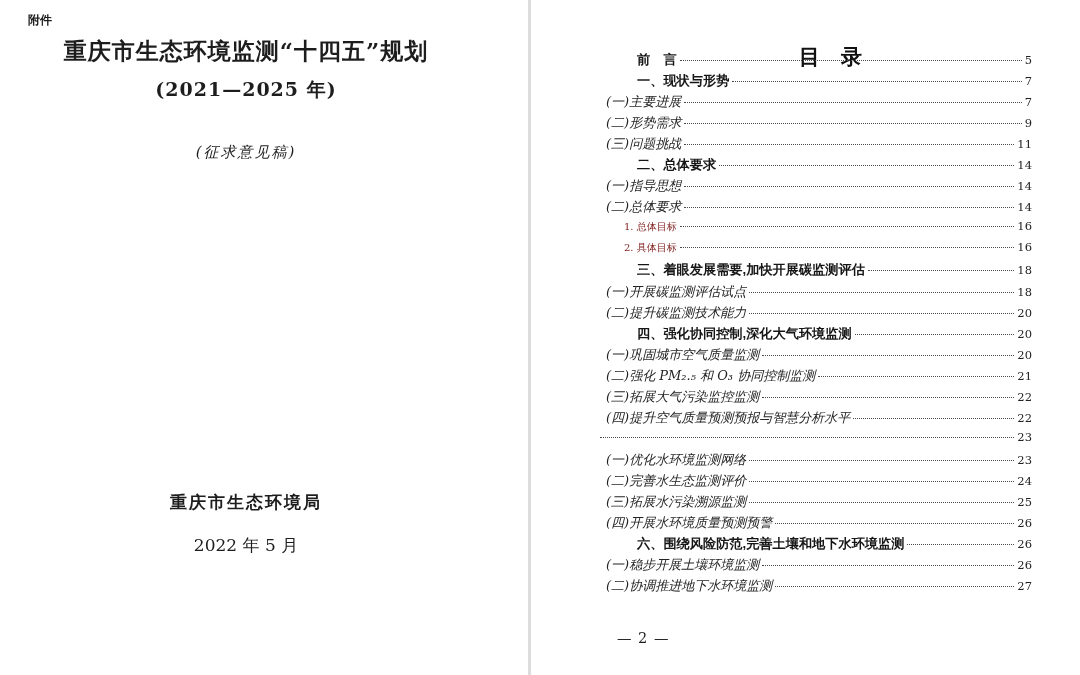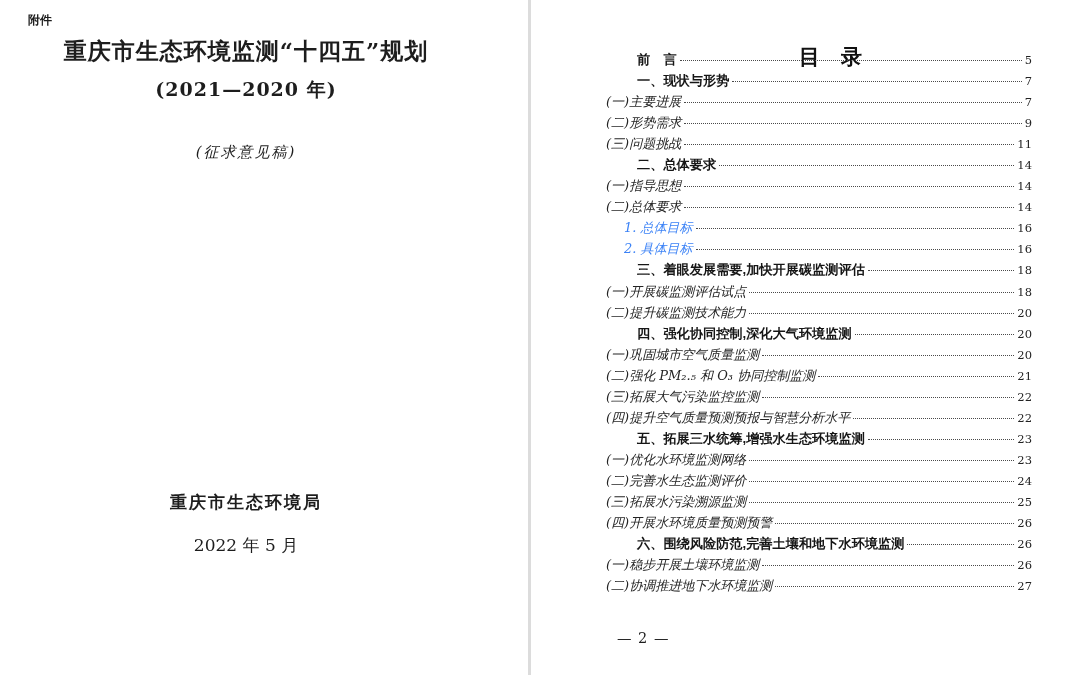--- a/index.html
+++ b/index.html
@@ -28,33 +28,33 @@
   .toc-row{display:flex;align-items:baseline;height:21.05px;white-space:nowrap;}
   .toc-label{flex:0 0 auto;}
   .toc-leader{flex:1 1 8px;min-width:8px;height:0;align-self:baseline;
               border-bottom:1.7px dotted #4a4a4a;margin:0 3px 0 3px;transform:translateY(-3px);
               overflow:hidden;}
   .toc-page-num{flex:0 0 auto;font-family:"DejaVu Serif",serif;font-size:11.5px;color:#222;}
   .level0 .toc-label{font-family:"Liberation Sans",sans-serif;font-weight:700;font-size:13.2px;color:#161616;margin-left:40px;}
   .level1{padding-left:9px;}
   .level1 .toc-label{font-family:"DejaVu Serif",serif;font-style:italic;font-size:13px;color:#242424;}
   .level2{padding-left:27px;}
-  .level2 .toc-label{font-family:"DejaVu Serif",serif;font-style:italic;font-size:13px;color:#3b82f6;}
+  .level2 .toc-label{font-family:"DejaVu Serif",serif;font-size:10px;color:#7f1d1d;}
   .toc-footer{position:absolute;top:630px;left:20px;font-family:"DejaVu Serif",serif;
               font-size:14.5px;color:#1d1d1d;letter-spacing:1px;}
 </style>
 </head>
 <body>
 
 <div class="stage">
 
   <section class="page cover">
     <div class="attachment">附件</div>
     <h1 class="cover-center cover-title">重庆市生态环境监测“十四五”规划</h1>
-    <div class="cover-center cover-years">(2021—2020 年)</div>
+    <div class="cover-center cover-years">(2021—2025 年)</div>
     <div class="cover-center cover-org">重庆市生态环境局</div>
     <div class="cover-center cover-draft">(征求意见稿)</div>
     <div class="cover-center cover-date">2022 年 5 月</div>
   </section>
 
   <div class="divider"></div>
 
   <section class="page tocpage">
     <div class="toc-content">
       <h2 class="toc-heading">目　录</h2>
@@ -143,21 +143,20 @@
     <span class="toc-label">(三)拓展大气污染监控监测</span>
     <span class="toc-leader"></span>
     <span class="toc-page-num">22</span>
   </div>
           <div class="toc-row level1">
     <span class="toc-label">(四)提升空气质量预测预报与智慧分析水平</span>
     <span class="toc-leader"></span>
     <span class="toc-page-num">22</span>
   </div>
           <div class="toc-row level0">
-    <span class="toc-label">五、拓展三水统筹,增强水生态环境监测</span>
     <span class="toc-leader"></span>
     <span class="toc-page-num">23</span>
   </div>
           <div class="toc-row level1">
     <span class="toc-label">(一)优化水环境监测网络</span>
     <span class="toc-leader"></span>
     <span class="toc-page-num">23</span>
   </div>
           <div class="toc-row level1">
     <span class="toc-label">(二)完善水生态监测评价</span>

